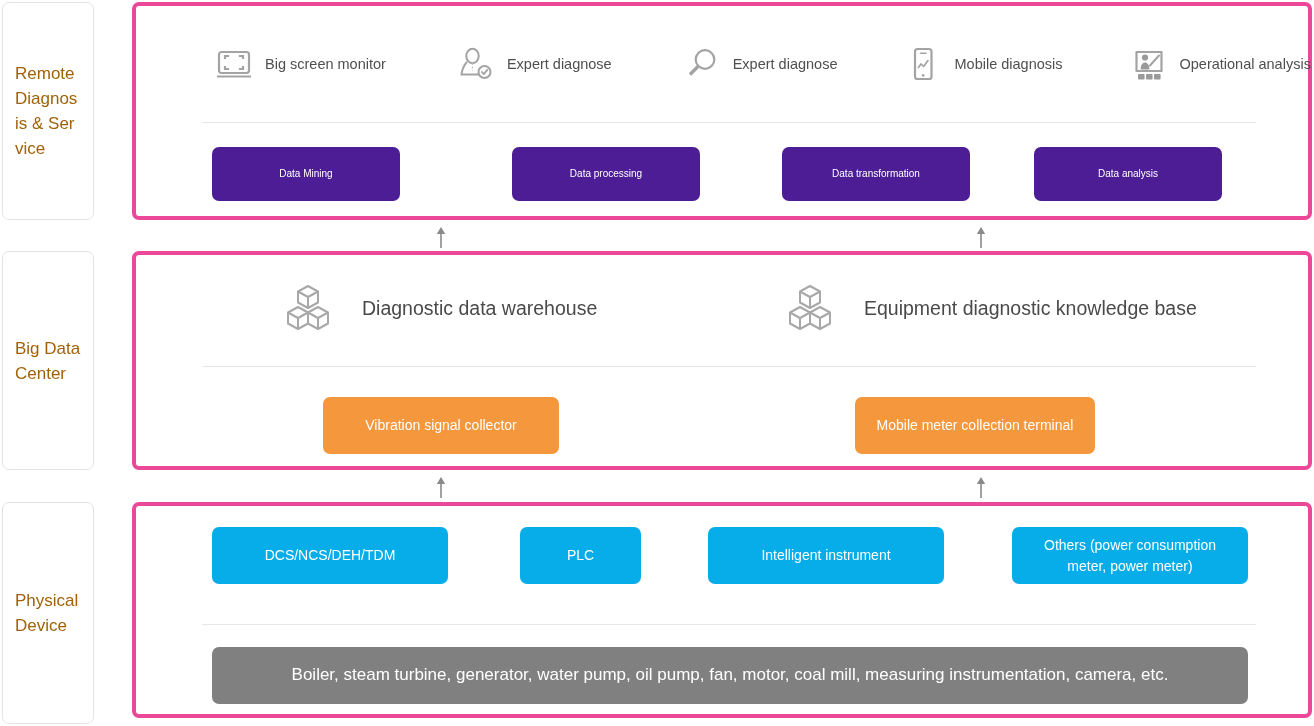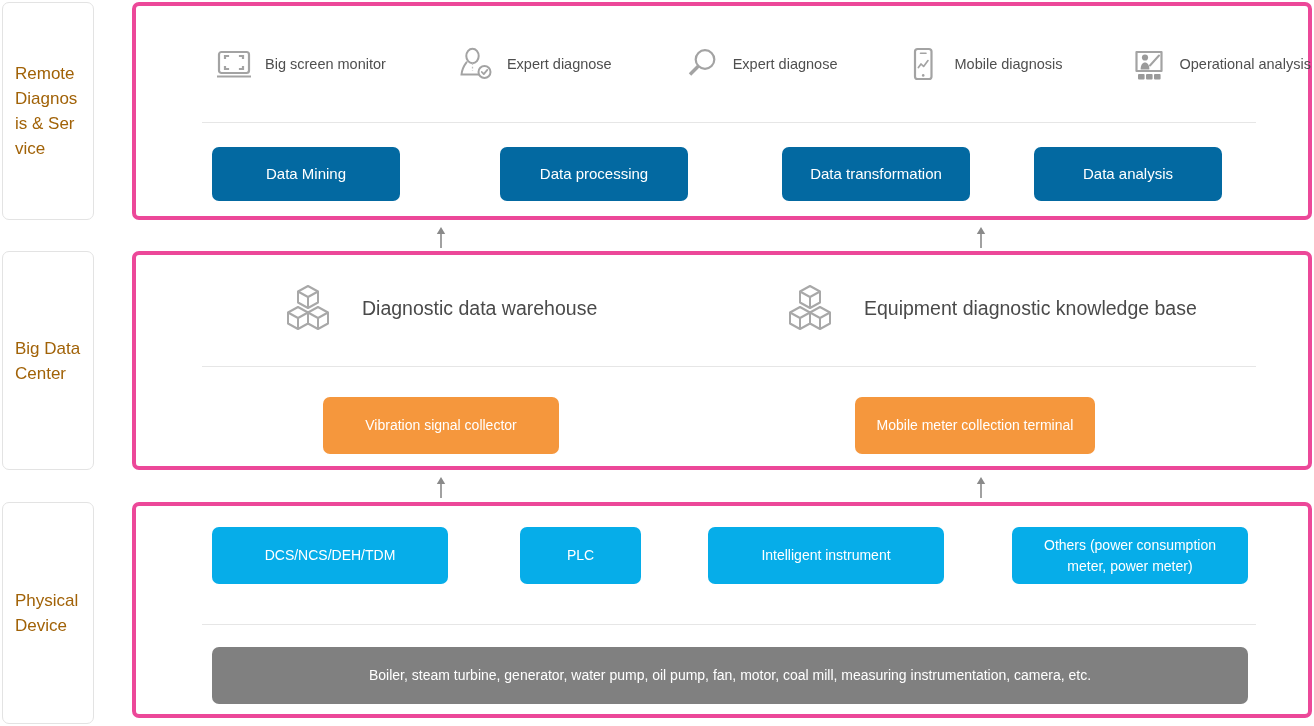--- a/index.html
+++ b/index.html
@@ -95,24 +95,24 @@
     border-radius: 7px;
     display: flex;
     align-items: center;
     justify-content: center;
     text-align: center;
     color: #ffffff;
     box-sizing: border-box;
     padding: 4px 10px;
     line-height: 1.45;
   }
-  .pill.orange  { background: #0369a1; font-size: 15px; }
+  .pill.orange  { background: #4c1d95; font-size: 10px; }
   .pill.lorange { background: #f5973d; font-size: 14px; }
   .pill.blue    { background: #06ade9; font-size: 14px; }
-  .pill.grey    { background: #808080; font-size: 14px; }
+  .pill.grey    { background: #808080; font-size: 17px; }
 
   
   .bd-item {
     position: absolute;
     display: flex;
     align-items: center;
     gap: 28px;
   }
   .bd-item .glyph {
     width: 52px;
@@ -217,21 +217,21 @@
         <span class="cap">Operational analysis</span>
       </div>
 
     </div>
 
     <div class="divider" style="top:116px; left:66px; right:52px;"></div>
 
     <div class="pill orange" style="top:141px; left:76px; width:188px; height:54px;">
       <span>Data Mining</span>
     </div>
-    <div class="pill orange" style="top:141px; left:364px; width:188px; height:54px;">
+    <div class="pill orange" style="top:141px; left:376px; width:188px; height:54px;">
       <span>Data processing</span>
     </div>
     <div class="pill orange" style="top:141px; left:646px; width:188px; height:54px;">
       <span>Data transformation</span>
     </div>
     <div class="pill orange" style="top:141px; left:898px; width:188px; height:54px;">
       <span>Data analysis</span>
     </div>
 
   </div>

